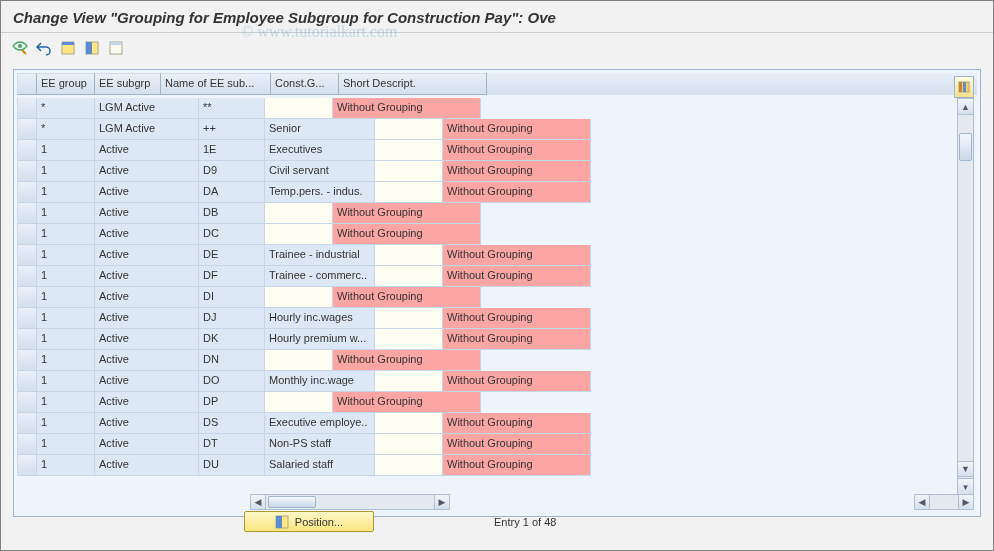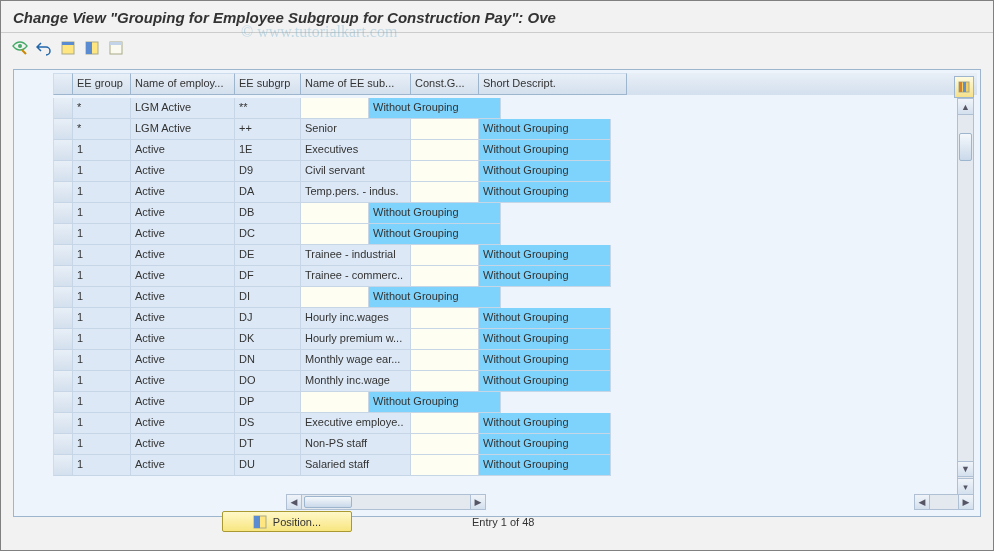--- a/index.html
+++ b/index.html
@@ -64,21 +64,20 @@
   border: 1px solid #9db6ce;
   height: 448px;
   position: relative;
 }
 .grid {
   position: absolute;
   top: 3px;
   left: 3px;
   right: 3px;
   bottom: 3px;
-  margin-left: 36px;
 }
 .ghead {
   display: flex;
   height: 22px;
   background: linear-gradient(#e8eff7, #d4e0ee);
 }
 .ghead .hcell {
   border-right: 1px solid #9db6ce;
   border-bottom: 1px solid #9db6ce;
   border-top: 1px solid #cdddee;
@@ -161,28 +160,28 @@
   white-space: nowrap;
   text-overflow: ellipsis;
   color: #333;
 }
 .cell.sel { width: 20px; background: linear-gradient(#e8eff7,#d4e0ee); border-left:1px solid #cdddee;cursor:pointer;}
 .cell.c1 { width: 58px; background: #dce8f5; }
 .cell.c2 { width: 104px; background: #dce8f5; }
 .cell.c3 { width: 66px; background: #dce8f5; }
 .cell.c4 { width: 110px; background: #dce8f5; }
 .cell.c5 { width: 68px; background: #fefef2; }
-.cell.c6 { width: 132px; background: #7dd3fc; }
+.cell.c6 { width: 148px; background: #fca5a5; }
 .footer {
   position: absolute;
   bottom: 18px;
   left: 0; right: 16px;
   display:flex;
   align-items:center;
-  padding: 0 1px;
+  padding: 0 23px;
 }
 .pos-btn {
   margin-left: 220px;
   width: 130px;
   height: 21px;
   background: linear-gradient(#fff8c8, #f8e680);
   border: 1px solid #aa9930;
   border-radius: 2px;
   display:flex;align-items:center;justify-content:center;
   gap:6px;
@@ -234,21 +233,20 @@
           <rect x="2" y="2" width="12" height="3" fill="#c4d4e8"></rect>
         </svg>
     </div>
   </div>
 
   <div class="content">
     <div class="grid">
       <div class="ghead">
         <div class="hcell sel"></div>
         <div class="hcell c1">EE group</div>
-        <div class="hcell c2">Name of employ...</div>
         <div class="hcell c3">EE subgrp</div>
         <div class="hcell c4">Name of EE sub...</div>
         <div class="hcell c5">Const.G...</div>
         <div class="hcell c6">Short Descript.</div>
       </div>
       <div class="config-btn">
         <svg width="12" height="12" viewBox="0 0 12 12">
             <rect x="1" y="1" width="10" height="10" fill="#f5d060" stroke="#aa8"></rect>
             <rect x="1" y="1" width="3" height="10" fill="#d08030"></rect>
             <rect x="5" y="1" width="3" height="10" fill="#6090d0"></rect>
@@ -357,21 +355,20 @@
             <div class="cell c3">DK</div>
             <div class="cell c4">Hourly premium w...</div>
             <div class="cell c5"></div>
             <div class="cell c6">Without Grouping</div>
           </div>
           <div class="row">
             <div class="cell sel"></div>
             <div class="cell c1">1</div>
             <div class="cell c2">Active</div>
             <div class="cell c3">DN</div>
-            <div class="cell c4">Monthly wage ear...</div>
             <div class="cell c5"></div>
             <div class="cell c6">Without Grouping</div>
           </div>
           <div class="row">
             <div class="cell sel"></div>
             <div class="cell c1">1</div>
             <div class="cell c2">Active</div>
             <div class="cell c3">DO</div>
             <div class="cell c4">Monthly inc.wage</div>
             <div class="cell c5"></div>

